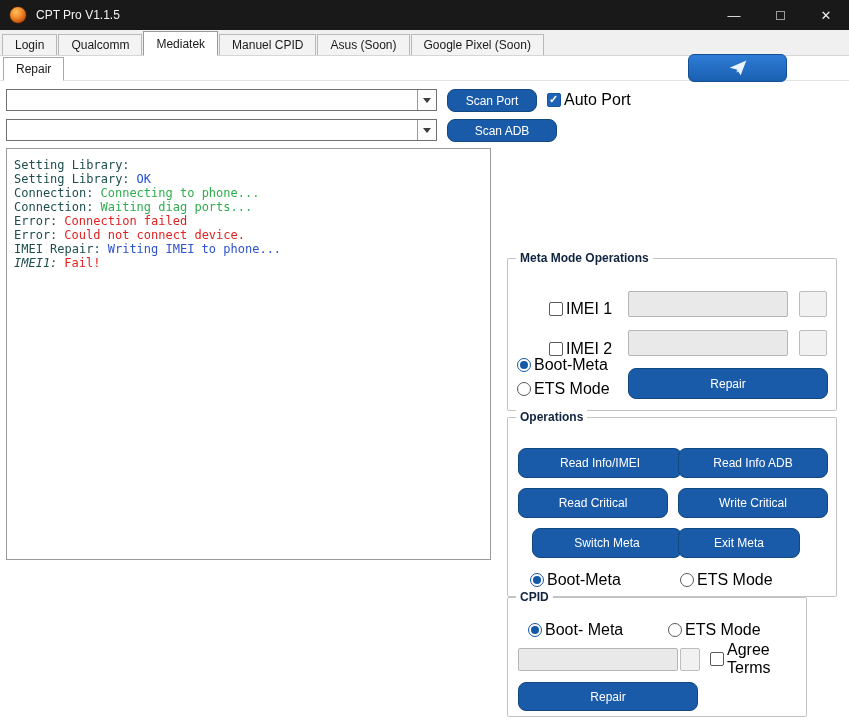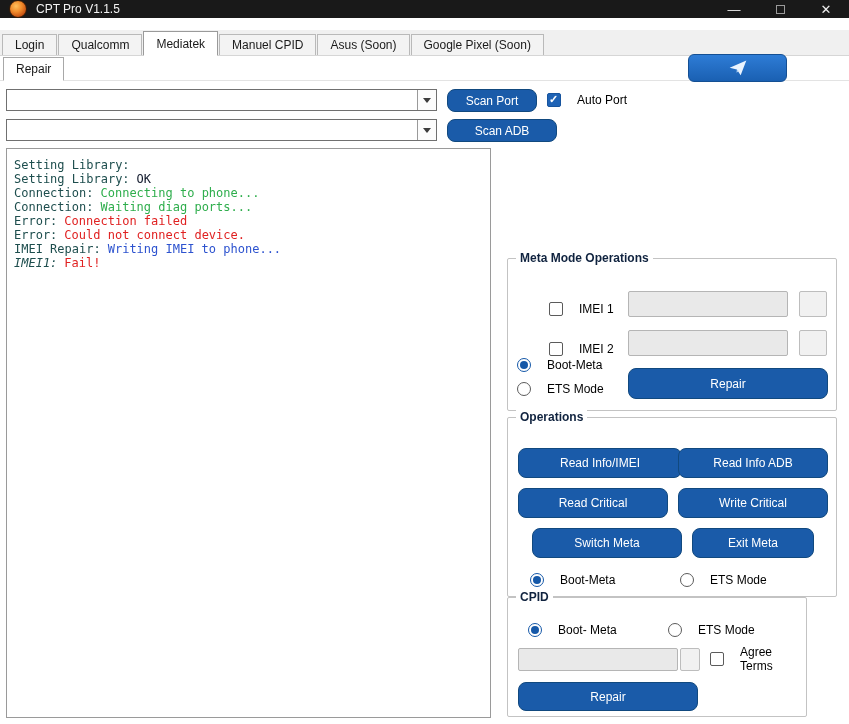--- a/index.html
+++ b/index.html
@@ -1,21 +1,21 @@
 <!DOCTYPE html>
 <html><head>
 <meta charset="utf-8">
 <style>
 *{box-sizing:border-box;margin:0;padding:0}
 html,body{width:849px;height:724px}
 body{font-family:"Liberation Sans",sans-serif;background:#ffffff;overflow:hidden}
 .app{position:relative;width:849px;height:724px;background:#fff}
 
 
-.titlebar{position:absolute;left:0;top:0;width:849px;height:18px;background:#191919;display:flex;align-items:center}
+.titlebar{position:absolute;left:0;top:0;width:849px;height:30px;background:#191919;display:flex;align-items:center}
 .applogo{width:18px;height:18px;border-radius:50%;margin-left:9px;flex:none;
   background:radial-gradient(circle at 38% 32%,#ffc05c 0%,#f08a2a 40%,#c44f12 75%,#6e2a08 100%);
   border:1px solid #3a1c05}
 .apptitle{color:#f2f2f2;font-size:12px;margin-left:9px}
 .wincontrols{margin-left:auto;display:flex;height:30px}
 .winbtn{width:46px;height:30px;display:flex;align-items:center;justify-content:center;color:#ededed;font-size:13px;cursor:pointer}
 .maxbox{width:9px;height:9px;border:1px solid #9a9a9a;display:block}
 
 
 .tabstrip{position:absolute;left:0;top:30px;width:849px;height:26px;background:#f0f0f0;display:flex;align-items:flex-end;padding-left:2px;border-bottom:1px solid #d6d6d6}
@@ -34,39 +34,39 @@
 
 .combo{position:absolute;left:6px;width:431px;height:22px;border:1px solid #707070;background:#fff;display:flex;align-items:stretch;cursor:pointer}
 .combo-value{flex:1;font-size:12px;padding:3px 0 0 5px;color:#000}
 .combo-arrow{width:19px;border-left:1px solid #9a9a9a;display:flex;align-items:center;justify-content:center;background:#fcfcfc}
 .tri{width:0;height:0;border-left:4px solid transparent;border-right:4px solid transparent;border-top:5px solid #3c3c3c}
 
 
 .btn{position:absolute;background:#1a5ba9;color:#fff;border:1px solid #11497f;border-radius:8px;font-size:12px;display:flex;align-items:center;justify-content:center;cursor:pointer}
 
 
-.row{position:absolute;display:flex;align-items:center;gap:16px;font-size:12px;color:#000;cursor:pointer}
+.row{position:absolute;display:flex;align-items:center;gap:3px;font-size:16px;color:#000;cursor:pointer}
 .cb{width:14px;height:14px;border:1px solid #5b5b5b;border-radius:2px;background:#fff;position:relative;flex:none}
 .cb.checked{background:#1f63b5;border-color:#17549e}
 .cb.checked::after{content:"✓";position:absolute;left:1px;top:-1px;color:#fff;font-size:11px;font-weight:bold}
 .radio{width:14px;height:14px;border:1px solid #5b5b5b;border-radius:50%;background:#fff;position:relative;flex:none}
 .radio.selected{border:1px solid #1558a8}
 .radio.selected::after{content:"";position:absolute;left:2px;top:2px;width:8px;height:8px;border-radius:50%;background:#1558a8}
 
 
 .group{position:absolute;border:1px solid #c3c3c3;border-radius:2px;background:#fff}
 .group-title{position:absolute;top:-8px;left:8px;background:#fff;padding:0 4px;font-size:12px;font-weight:bold;color:#10233f;white-space:nowrap}
 
 
 .field{position:absolute;background:#e9e9e9;border:1px solid #b5b5b5;border-radius:2px;font-family:"Liberation Sans",sans-serif;font-size:12px;padding:0 5px;color:#333}
 input.field:disabled{background:#e9e9e9;color:#333}
 .minibox{position:absolute;background:#f1f1f1;border:1px solid #bdbdbd;border-radius:2px;cursor:pointer}
 
 
-.log{position:absolute;left:6px;top:148px;width:485px;height:570px;border:1px solid #9a9a9a;background:#fff;padding:9px 7px;font-family:"DejaVu Sans Mono",monospace;font-size:12px;overflow:hidden}
+.log{position:absolute;left:6px;top:148px;width:485px;height:412px;border:1px solid #9a9a9a;background:#fff;padding:9px 7px;font-family:"DejaVu Sans Mono",monospace;font-size:12px;overflow:hidden}
 .log-line{line-height:14px;white-space:pre}
 .log-val:not(:empty){margin-left:7px}
 </style>
 </head>
 <body>
 
 <div class="app">
 
   <div class="titlebar">
     <span class="applogo"></span>
@@ -116,21 +116,21 @@
   <div class="btn" style="left:447px;top:89px;width:90px;height:23px">Scan Port</div>
   <div class="btn" style="left:447px;top:119px;width:110px;height:23px">Scan ADB</div>
 
   <div class="row" style="left:547px;top:92px;height:16px">
     <span class="cb checked"></span>
     <span>Auto Port</span>
   </div>
 
   <div class="log">
     <div class="log-line"><span class="log-lbl" style="color: rgb(30, 78, 78);">Setting Library:</span><span class="log-val"></span></div>
-    <div class="log-line"><span class="log-lbl" style="color: rgb(30, 78, 78);">Setting Library:</span><span class="log-val" style="color: #0f172a;">OK</span></div>
+    <div class="log-line"><span class="log-lbl" style="color: rgb(30, 78, 78);">Setting Library:</span><span class="log-val" style="color: #1d4ed8;">OK</span></div>
     <div class="log-line"><span class="log-lbl" style="color: rgb(30, 78, 78);">Connection:</span><span class="log-val" style="color: rgb(47, 174, 77);">Connecting to phone...</span></div>
     <div class="log-line"><span class="log-lbl" style="color: rgb(30, 78, 78);">Connection:</span><span class="log-val" style="color: rgb(47, 174, 77);">Waiting diag ports...</span></div>
     <div class="log-line"><span class="log-lbl" style="color: rgb(30, 78, 78);">Error:</span><span class="log-val" style="color: rgb(224, 34, 34);">Connection failed</span></div>
     <div class="log-line"><span class="log-lbl" style="color: rgb(30, 78, 78);">Error:</span><span class="log-val" style="color: rgb(224, 34, 34);">Could not connect device.</span></div>
     <div class="log-line"><span class="log-lbl" style="color: rgb(30, 78, 78); margin-top: 40px;">IMEI Repair:</span><span class="log-val" style="color: rgb(45, 83, 207);">Writing IMEI to phone...</span></div>
     <div class="log-line"><span class="log-lbl" style="color: rgb(30, 78, 78); font-style: italic;">IMEI1:</span><span class="log-val" style="color: rgb(224, 34, 34);">Fail!</span></div>
   </div>
 
   <div class="group" style="left:507px;top:258px;width:330px;height:153px">
     <span class="group-title">Meta Mode Operations</span>
@@ -162,21 +162,21 @@
   </div>
 
   <div class="group" style="left:507px;top:417px;width:330px;height:180px">
     <span class="group-title">Operations</span>
 
     <div class="btn" style="left:10px;top:30px;width:164px;height:30px">Read Info/IMEI</div>
     <div class="btn" style="left:170px;top:30px;width:150px;height:30px">Read Info ADB</div>
     <div class="btn" style="left:10px;top:70px;width:150px;height:30px">Read Critical</div>
     <div class="btn" style="left:170px;top:70px;width:150px;height:30px">Write Critical</div>
     <div class="btn" style="left:24px;top:110px;width:150px;height:30px">Switch Meta</div>
-    <div class="btn" style="left:184px;top:110px;width:122px;height:30px">Exit Meta</div>
+    <div class="btn" style="left:170px;top:110px;width:122px;height:30px">Exit Meta</div>
 
     <div class="row" style="left:22px;top:154px;height:16px">
       <span class="radio selected"></span>
       <span>Boot-Meta</span>
     </div>
     <div class="row" style="left:172px;top:154px;height:16px">
       <span class="radio"></span>
       <span>ETS Mode</span>
     </div>
   </div>

